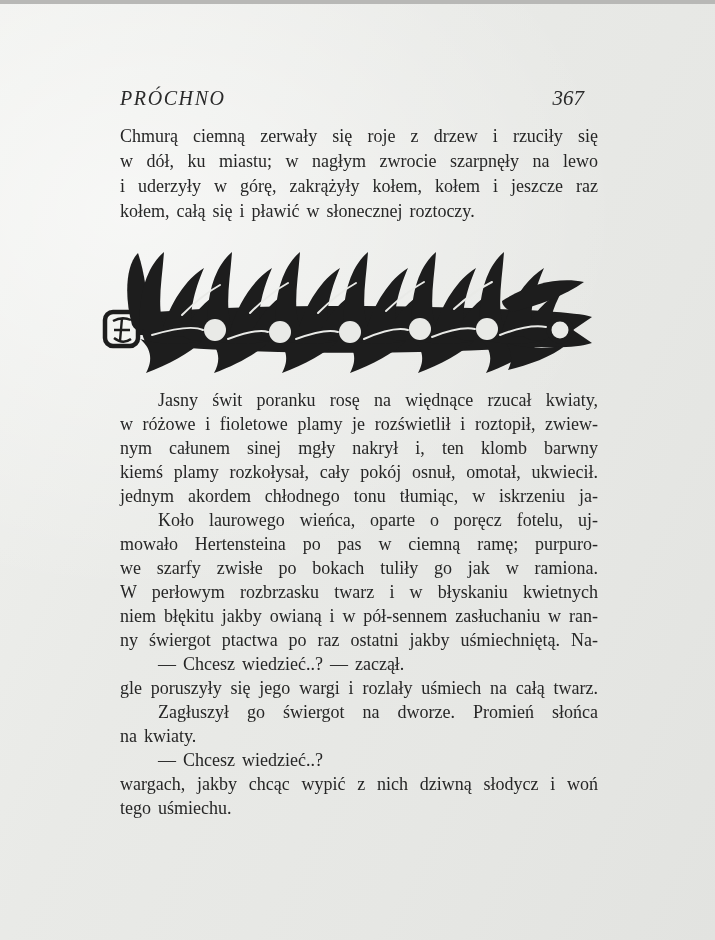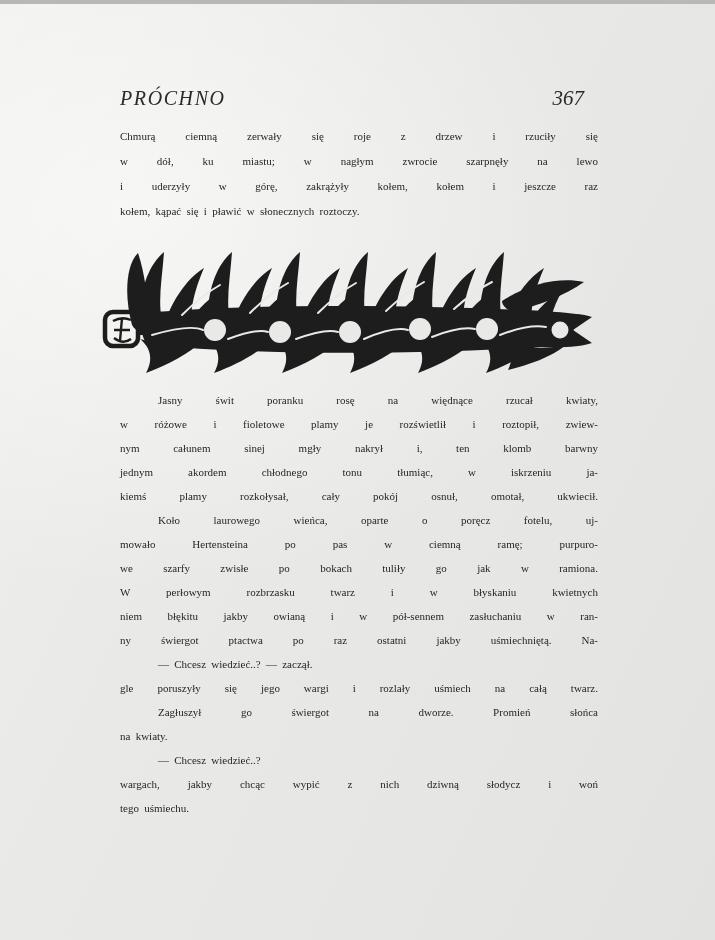--- a/index.html
+++ b/index.html
@@ -20,21 +20,21 @@
     display:flex;justify-content:space-between;align-items:baseline;
   }
   .running-title{
     font-style:italic;font-size:20px;letter-spacing:1.6px;color:#2a2a2a;
   }
   .page-number{
     font-style:italic;font-size:21px;padding-right:14px;color:#2a2a2a;
   }
   .textblock{
     position:absolute;left:120px;width:478px;
-    font-size:11px;color:#262626;
+    font-size:18px;color:#262626;
   }
   .upper{top:120px;line-height:25px;}
   .lower{top:384px;line-height:24px;}
   .line{
     text-align:justify;
     text-align-last:justify;
     word-spacing:2px;
   }
   .line.last{
     text-align:left;
@@ -54,21 +54,21 @@
 
   <header class="pagehead">
     <span class="running-title">PRÓCHNO</span>
     <span class="page-number">367</span>
   </header>
 
   <section class="textblock upper" id="upper-text">
       <div class="line">Chmurą ciemną zerwały się roje z drzew i rzuciły się</div>
       <div class="line">w dół, ku miastu; w nagłym zwrocie szarpnęły na lewo</div>
       <div class="line">i uderzyły w górę, zakrążyły kołem, kołem i jeszcze raz</div>
-      <div class="line last">kołem, kąpać się i pławić w słonecznych roztoczy.</div>
+      <div class="line last">kołem, całą się i pławić w słonecznej roztoczy.</div>
     </section>
 
   <div class="ornament">
     <svg width="492" height="127" viewBox="0 0 492 127" xmlns="http://www.w3.org/2000/svg">
       <defs>
         <g id="clu" fill="#1d1d1d">
           <path d="M2,76 C0,46 8,16 26,1 C24,30 18,58 27,78 C18,84 8,82 2,76 Z"></path>
           <path d="M24,80 C32,52 48,28 66,17 C56,40 50,64 55,82 C44,88 32,86 24,80 Z"></path>
           <path d="M44,84 C54,64 68,48 84,40 C74,58 70,74 72,86 C62,92 50,90 44,84 Z"></path>
           <path d="M2,88 C22,94 44,94 64,90 C52,102 30,114 8,122 C16,108 12,96 2,88 Z"></path>
@@ -117,22 +117,22 @@
         <circle cx="385" cy="78" r="11"></circle>
         <circle cx="458" cy="79" r="11" stroke="#1d1d1d" stroke-width="5"></circle>
       </g>
     </svg>
   </div>
 
   <section class="textblock lower" id="lower-text">
       <div class="line indent">Jasny świt poranku rosę na więdnące rzucał kwiaty,</div>
       <div class="line">w różowe i fioletowe plamy je rozświetlił i roztopił, zwiew-</div>
       <div class="line">nym całunem sinej mgły nakrył i, ten klomb barwny</div>
+      <div class="line">kiemś plamy rozkołysał, cały pokój osnuł, omotał, ukwiecił.</div>
       <div class="line">jednym akordem chłodnego tonu tłumiąc, w iskrzeniu ja-</div>
-      <div class="line">kiemś plamy rozkołysał, cały pokój osnuł, omotał, ukwiecił.</div>
       <div class="line indent">Koło laurowego wieńca, oparte o poręcz fotelu, uj-</div>
       <div class="line">mowało Hertensteina po pas w ciemną ramę; purpuro-</div>
       <div class="line">we szarfy zwisłe po bokach tuliły go jak w ramiona.</div>
       <div class="line">W perłowym rozbrzasku twarz i w błyskaniu kwietnych</div>
       <div class="line">niem błękitu jakby owianą i w pół-sennem zasłuchaniu w ran-</div>
       <div class="line">ny świergot ptactwa po raz ostatni jakby uśmiechniętą. Na-</div>
       <div class="line last indent">— Chcesz wiedzieć..? — zaczął.</div>
       <div class="line">gle poruszyły się jego wargi i rozlały uśmiech na całą twarz.</div>
       <div class="line indent">Zagłuszył go świergot na dworze.  Promień słońca</div>
       <div class="line last">na kwiaty.</div>

